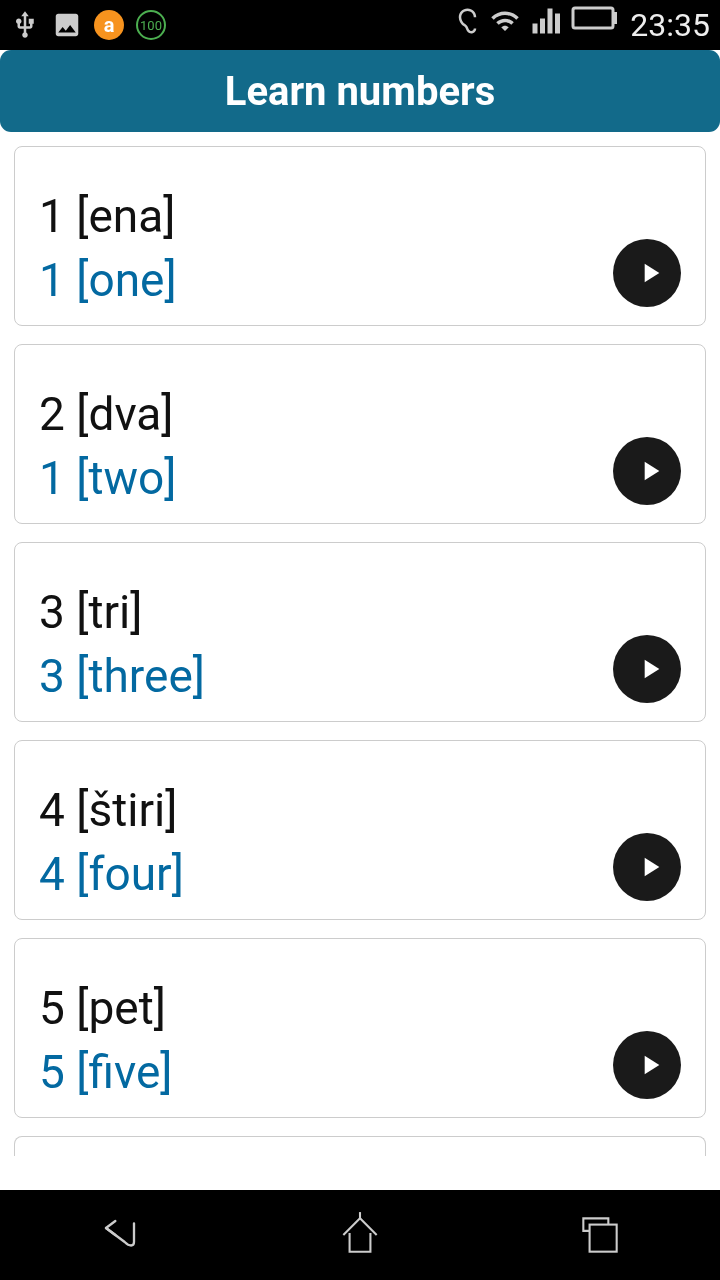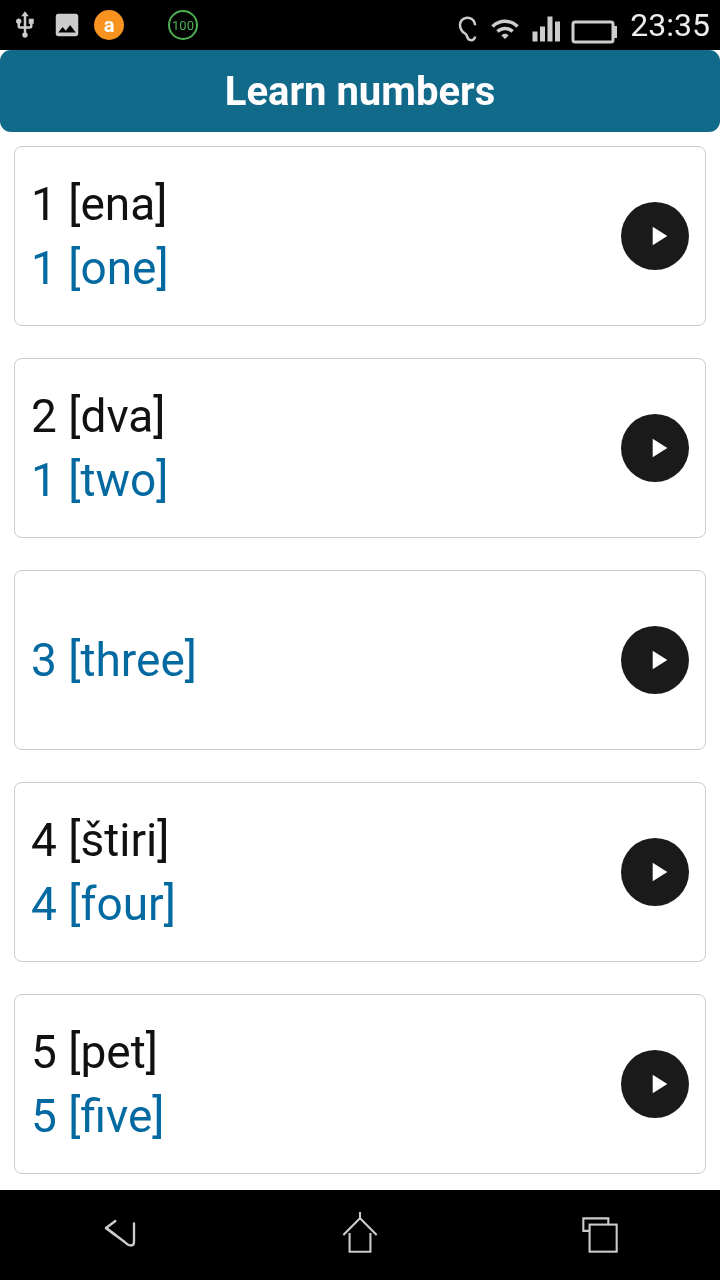--- a/index.html
+++ b/index.html
@@ -16,21 +16,21 @@
       height: 50px;
       background: #000;
       color: #fff;
       display: flex;
       align-items: center;
       justify-content: space-between;
       padding: 0 10px;
       font-size: 28px;
     }
     .status-left { display: flex; align-items: center; gap: 12px; }
-    .status-right { display: flex; align-items: flex-end; gap: 10px; }
+    .status-right { display: flex; align-items: flex-start; gap: 10px; }
     .status-icon { width: 30px; height: 30px; display: flex; align-items: center; justify-content: center; }
     .status-time { font-size: 32px; color: #eee; }
     .app-header {
       height: 82px;
       background: #126a8a;
       color: #fff;
       display: flex;
       align-items: center;
       justify-content: center;
       font-size: 40px;
@@ -39,24 +39,24 @@
     }
     .content {
       flex: 1;
       background: #fff;
       padding: 14px;
       overflow-y: hidden;
     }
     .number-card {
       border: 1px solid #ccc;
       border-radius: 8px;
-      margin-bottom: 32px;
-      padding: 18px 16px;
-      display: flex;
-      align-items: center;
+      margin-bottom: 18px;
+      padding: 18px 24px;
+      display: flex;
+      align-items: flex-end;
       justify-content: space-between;
       min-height: 180px;
     }
     .card-text { display: flex; flex-direction: column; gap: 10px; }
     .primary-text { font-size: 46px; color: #111; font-weight: 400; }
     .secondary-text { font-size: 46px; color: #0369a1; font-weight: 400; }
     .play-btn {
       width: 68px;
       height: 68px;
       background: #1a1a1a;
@@ -83,21 +83,21 @@
       height: 20px;
     }
     .circle-orange {
       width: 30px; height: 30px; border-radius: 50%;
       background: #f7931e; display:flex; align-items:center; justify-content:center;
       color:#fff; font-weight:bold; font-size:20px;
     }
     .circle-green {
       width: 30px; height: 30px; border-radius: 50%;
       border: 2px solid #4caf50; display:flex; align-items:center; justify-content:center;
-      color:#4caf50; font-size:13px;margin-left:32px;
+      color:#4caf50; font-size:13px;
     }
   </style>
 </head>
 <body>
 
 <div class="status-bar">
   <div class="status-left">
     <span class="status-icon">
       <svg viewBox="0 0 24 24" fill="#ccc">
           <path d="M15 7v4h1v2h-3V5h2l-3-4-3 4h2v8H8v-2.07c.7-.37 1.2-1.08 1.2-1.93 0-1.21-.99-2.2-2.2-2.2-1.21 0-2.2.99-2.2 2.2 0 .85.5 1.56 1.2 1.93V13c0 1.11.89 2 2 2h3v3.05c-.71.37-1.2 1.1-1.2 1.95 0 1.22.99 2.2 2.2 2.2s2.2-.98 2.2-2.2c0-.85-.49-1.58-1.2-1.95V15h3c1.11 0 2-.89 2-2v-2h1V7h-4z"></path>
@@ -161,20 +161,21 @@
     </div>
     <div class="play-btn">
       <svg viewBox="0 0 24 24" fill="#fff">
           <path d="M8 5v14l11-7z"></path>
         </svg>
     </div>
   </div>
 
   <div class="number-card">
     <div class="card-text">
+      <div class="primary-text">3 [tri]</div>
       <div class="secondary-text">3 [three]</div>
     </div>
     <div class="play-btn">
       <svg viewBox="0 0 24 24" fill="#fff">
           <path d="M8 5v14l11-7z"></path>
         </svg>
     </div>
   </div>
 
   <div class="number-card">

